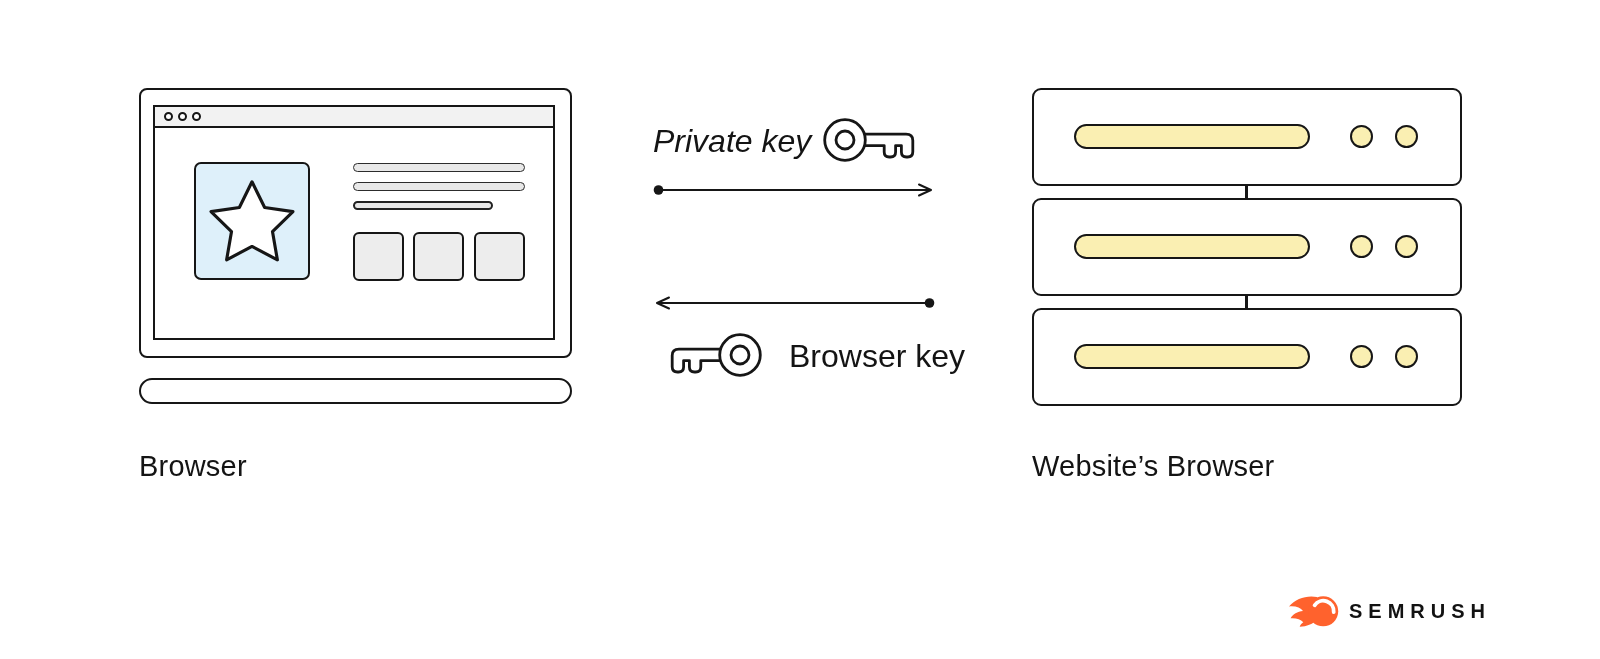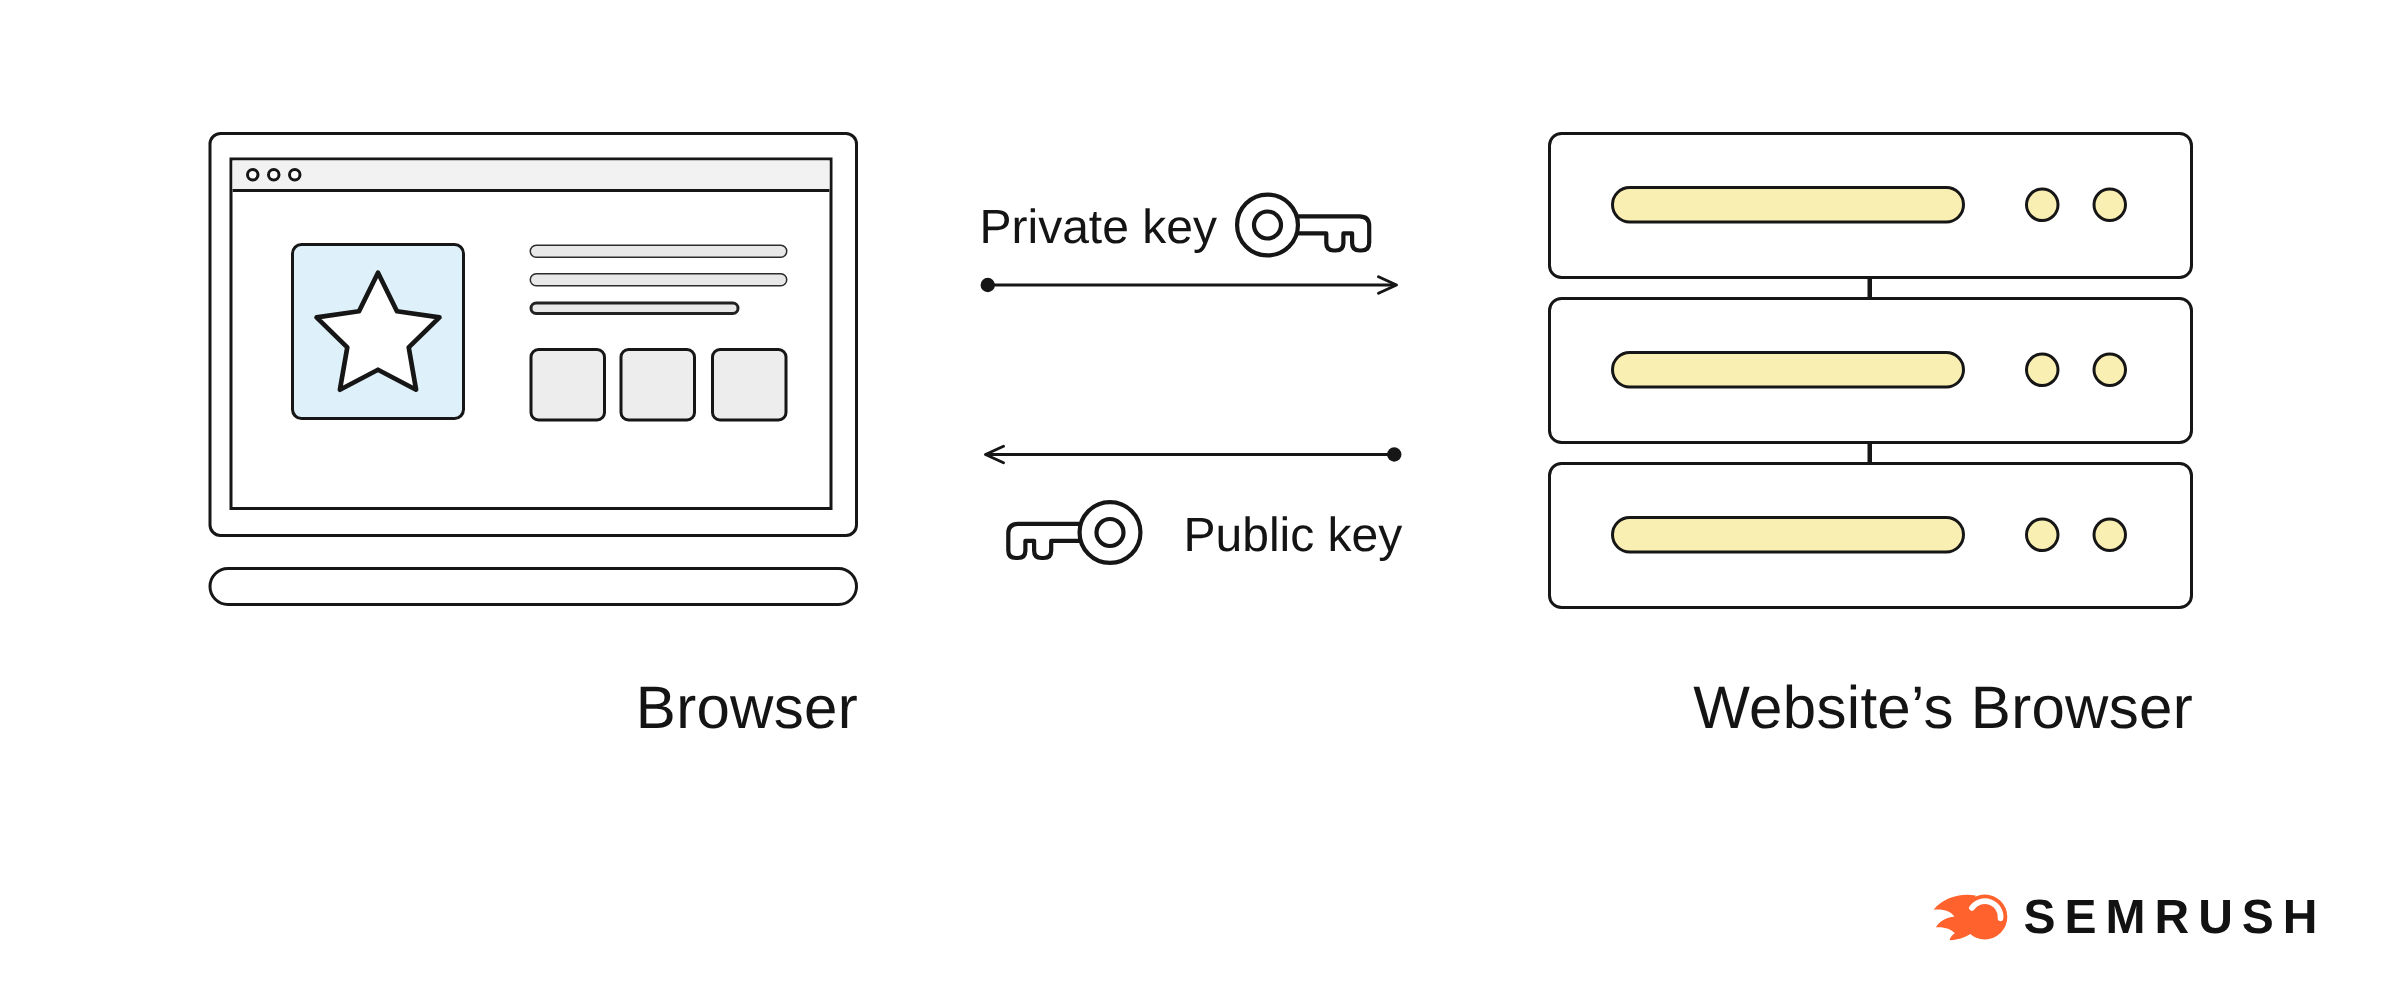--- a/index.html
+++ b/index.html
@@ -22,27 +22,27 @@
   .line{position:absolute;height:9px;border-radius:6px;background:var(--line-gray,#e8e8e8);
     border:1.6px solid #2c2c2c;box-sizing:border-box;}
   .line1{left:198px;top:56px;width:172px;}
   .line2{left:198px;top:75px;width:172px;}
   .line3{left:198px;top:94px;width:140px;border:2.4px solid #222;}
   .thumb{position:absolute;top:125px;width:51px;height:49px;background:var(--light-gray,#ededed);
     border:2px solid var(--ink,#161616);border-radius:6px;box-sizing:border-box;}
   .thumb1{left:198px}.thumb2{left:258px}.thumb3{left:319px}
   .laptop-base{position:absolute;left:0;top:290px;width:433px;height:26px;background:#fff;
     border:2.5px solid var(--ink,#161616);border-radius:14px;box-sizing:border-box;}
-  .caption{position:absolute;width:100%;text-align:right;font-size:40px;color:#141414;letter-spacing:.2px;}
+  .caption{position:absolute;width:100%;text-align:left;font-size:29px;color:#141414;letter-spacing:.2px;}
   .browser-caption{top:362px;}
 
   
   .exchange-group{position:absolute;left:653px;top:110px;width:282px;height:292px;}
   .pk-row{position:absolute;display:flex;align-items:center;}
-  .private-row{left:0;top:16px;gap:12px;}
+  .private-row{left:0;top:6px;gap:12px;font-style:italic;}
   .public-row{left:15px;top:221px;gap:27px;}
   .xlabel{font-size:32px;color:#141414;white-space:nowrap;}
   .key{width:94px;height:50px;flex:0 0 auto;}
   .key .k-stroke{fill:#fff;stroke:var(--ink,#161616);stroke-width:2.8;stroke-linejoin:round;}
   .key.flip{transform:scaleX(-1);}
   .arrow{position:absolute;left:0;width:282px;height:14px;}
   .arrow-right{top:73px;}
   .arrow-left{top:186px;}
   .arrow .shaft{stroke:var(--ink,#161616);stroke-width:2;}
   .arrow .head{fill:none;stroke:var(--ink,#161616);stroke-width:2;stroke-linecap:round;stroke-linejoin:round;}
@@ -61,21 +61,21 @@
   .server-connector{position:absolute;left:213px;width:3px;height:12px;background:var(--ink,#161616);}
   .c1{top:98px}.c2{top:208px}
   .server-caption{top:362px;}
 
   
   .site-text{position:absolute;left:83px;top:590px;font-size:26px;color:#141414;}
   .brand{position:absolute;left:1287px;top:594px;height:34px;display:flex;align-items:center;gap:10px;}
   .flame{width:52px;height:33px;}
   .flame .f-orange{fill:var(--brand-orange,#ff622d);}
   .flame .f-crescent{fill:none;stroke:#fff;stroke-width:3.8;stroke-linecap:round;}
-  .brand-text{font-size:32px;font-weight:700;letter-spacing:6px;color:#121212;}
+  .brand-text{font-size:20px;font-weight:700;letter-spacing:6px;color:#121212;}
 </style>
 </head>
 <body>
 
 <div class="canvas">
 
   <section class="browser-group">
     <div class="laptop-screen"></div>
     <div class="browser-window">
       <div class="titlebar">
@@ -120,21 +120,21 @@
       <line class="shaft" x1="6" y1="7" x2="276.5" y2="7"></line>
       <path class="head" d="M16,1.5 L4,7 L16,12.5"></path>
     </svg>
 
     <div class="pk-row public-row">
       <svg class="key flip" viewBox="0 0 94 50">
         <path class="k-stroke" d="M41,18.2 L83,18.2 Q89.8,18.2 89.8,24.4 L89.8,35.8 Q89.8,41 84.6,41 L83.4,41 Q78.4,41 78.4,36 L78.4,29.6 L72.6,29.6 L72.6,36 Q72.6,41 67.6,41 L66.2,41 Q61.2,41 61.2,36 L61.2,29.6 L41,29.6 Z"></path>
         <circle class="k-stroke" cx="22" cy="24" r="20.3"></circle>
         <circle class="k-stroke" cx="22" cy="24" r="9"></circle>
       </svg>
-      <span class="xlabel">Public key</span>
+      <span class="xlabel">Browser key</span>
     </div>
   </section>
 
   <section class="server-group">
     <div class="server-unit u1">
       <div class="server-bar"></div>
       <div class="server-led led1"></div>
       <div class="server-led led2"></div>
     </div>
     <div class="server-connector c1"></div>

